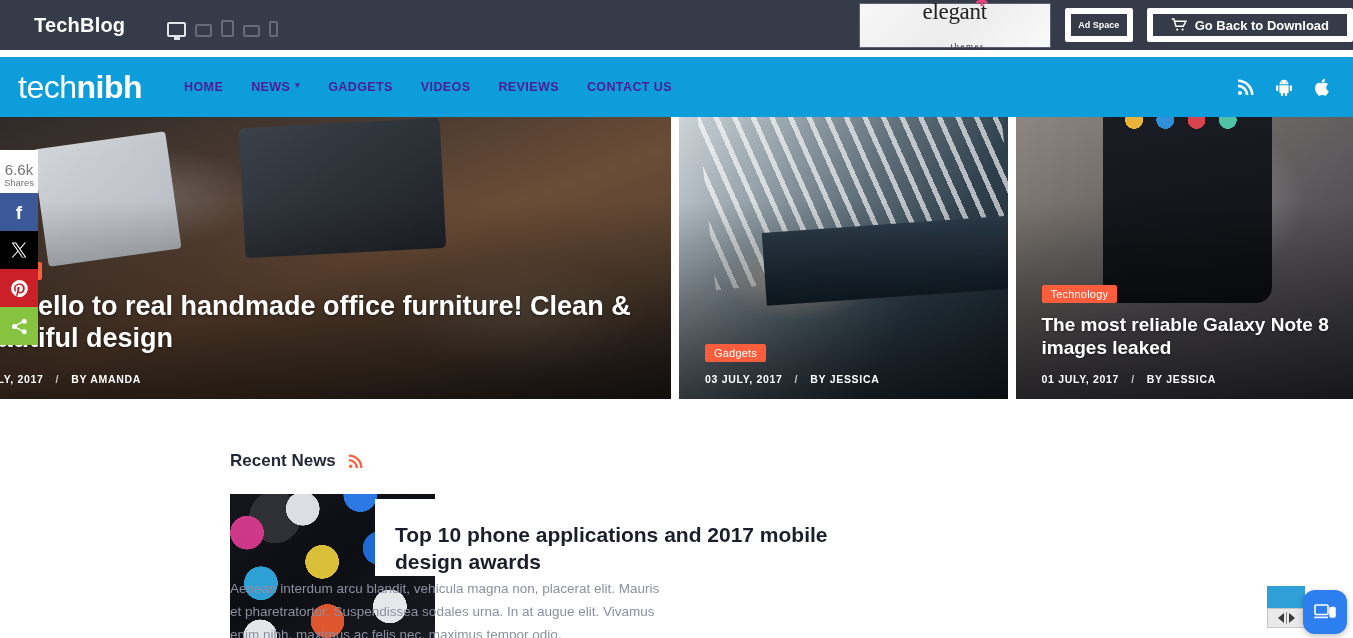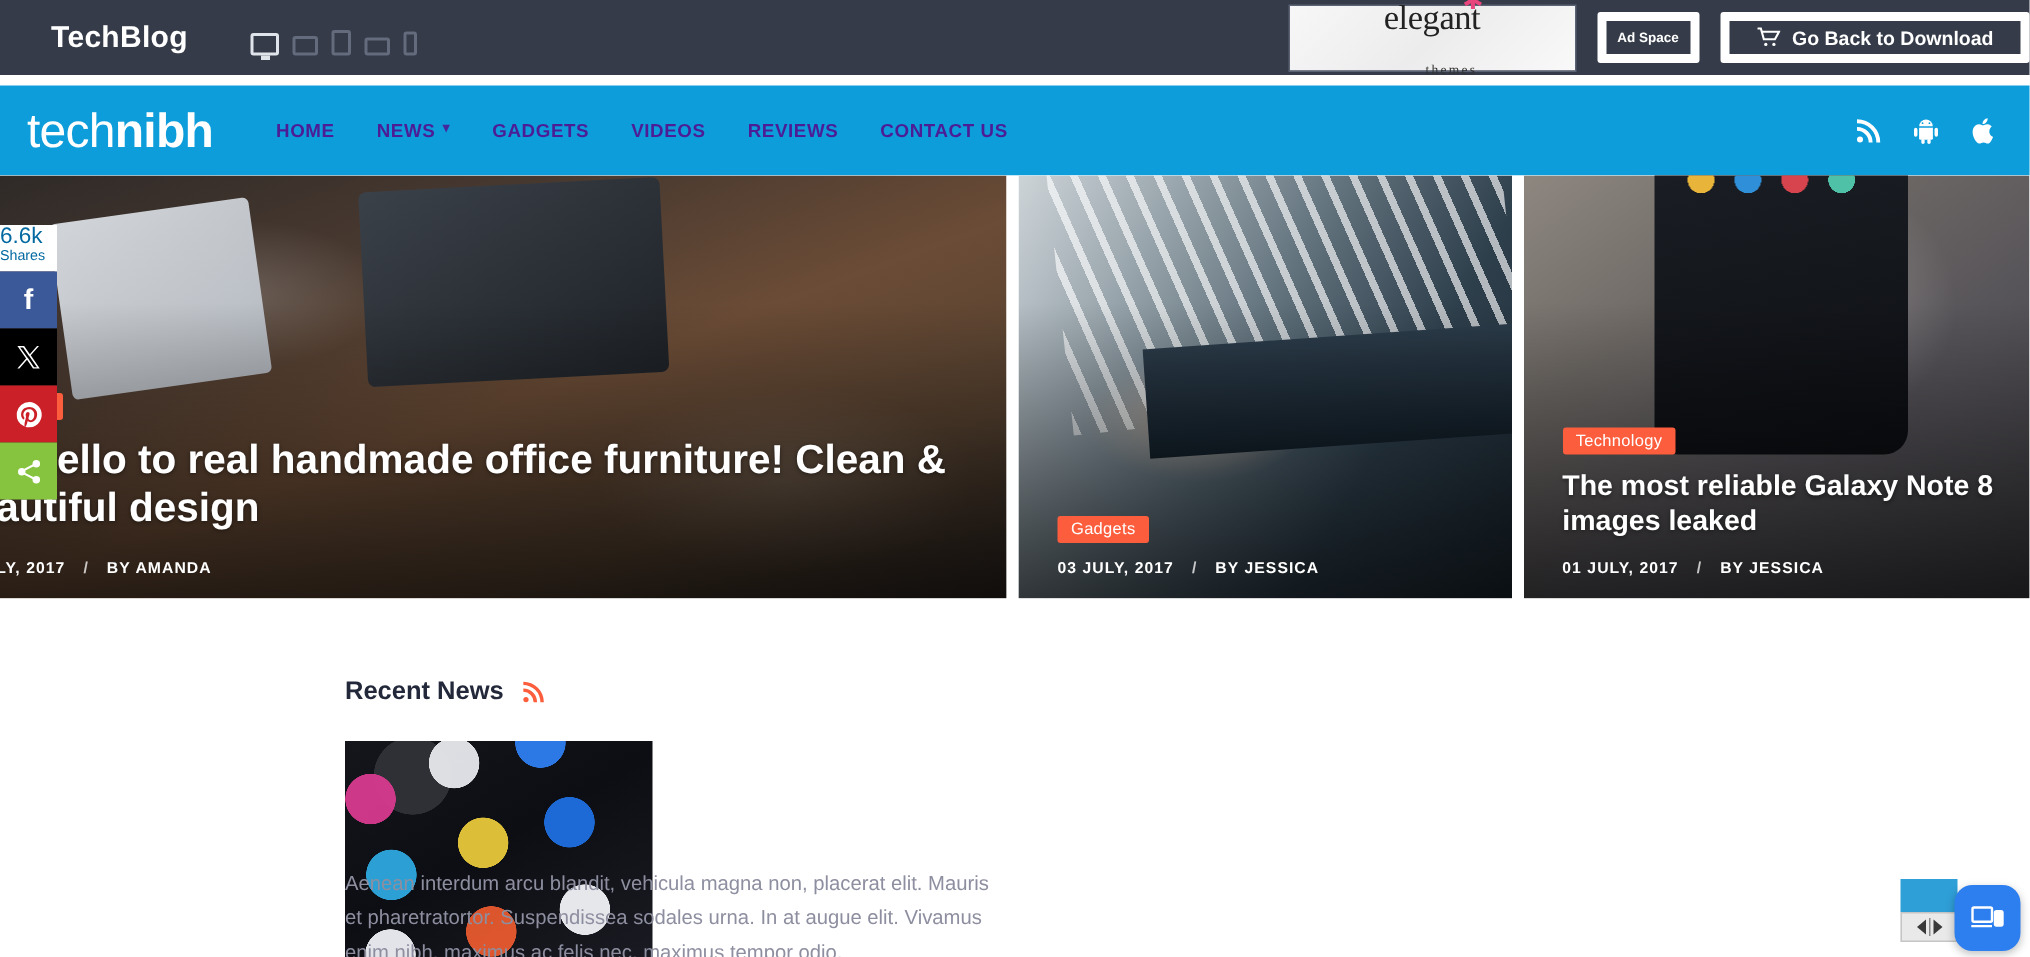--- a/index.html
+++ b/index.html
@@ -91,22 +91,22 @@
   }
   .caret { font-size:9px; opacity:.9; }
   .social { margin-left:auto; margin-right:24px; display:flex; align-items:center; gap:22px; }
 
   
   .share-rail {
     position:absolute; left:0; top:150px;
     width:38px; z-index:30;
   }
   .share-count {
-    background:#fff; text-align:left;
-    padding:0 0 5px; color:#0369a1;
+    background:#fff; text-align:center;
+    padding:12px 0 5px; color:#737373;
   }
   .share-count .num { font-size:15px; line-height:1.05; }
   .share-count .lbl { font-size:9.5px; line-height:1.1; }
   .share-btn {
     height:38px; display:flex; align-items:center; justify-content:center;
   }
   .sb-fb { background:#3b5998; }
   .sb-x  { background:#000000; }
   .sb-pi { background:#cb2027; }
   .sb-sh { background:#86c440; }
@@ -463,20 +463,23 @@
       <svg class="icon-svg" width="15" height="15" viewBox="0 0 17 17" fill="#fc5d3d">
         <circle cx="3" cy="14" r="2"></circle>
         <path d="M1 8.2a7.8 7.8 0 0 1 7.8 7.8h2.6A10.4 10.4 0 0 0 1 5.6z"></path>
         <path d="M1 3.1A12.9 12.9 0 0 1 13.9 16h2.6A15.5 15.5 0 0 0 1 .5z"></path>
       </svg>
     </span>
   </div>
 
   <div class="post">
     <div class="post-thumb ph-apps"></div>
+    <div class="post-card">
+      <h2>Top 10 phone applications and 2017 mobile design awards</h2>
+    </div>
   </div>
 
   <p class="post-excerpt">Aenean interdum arcu blandit, vehicula magna non, placerat elit. Mauris et pharetratortor. Suspendissea sodales urna. In at augue elit. Vivamus enim nibh, maximus ac felis nec, maximus tempor odio.</p>
 
 </div>
 
 <div class="float-wrap">
   <div class="resize-box">
     <div class="cap"></div>
     <div class="arrows">

